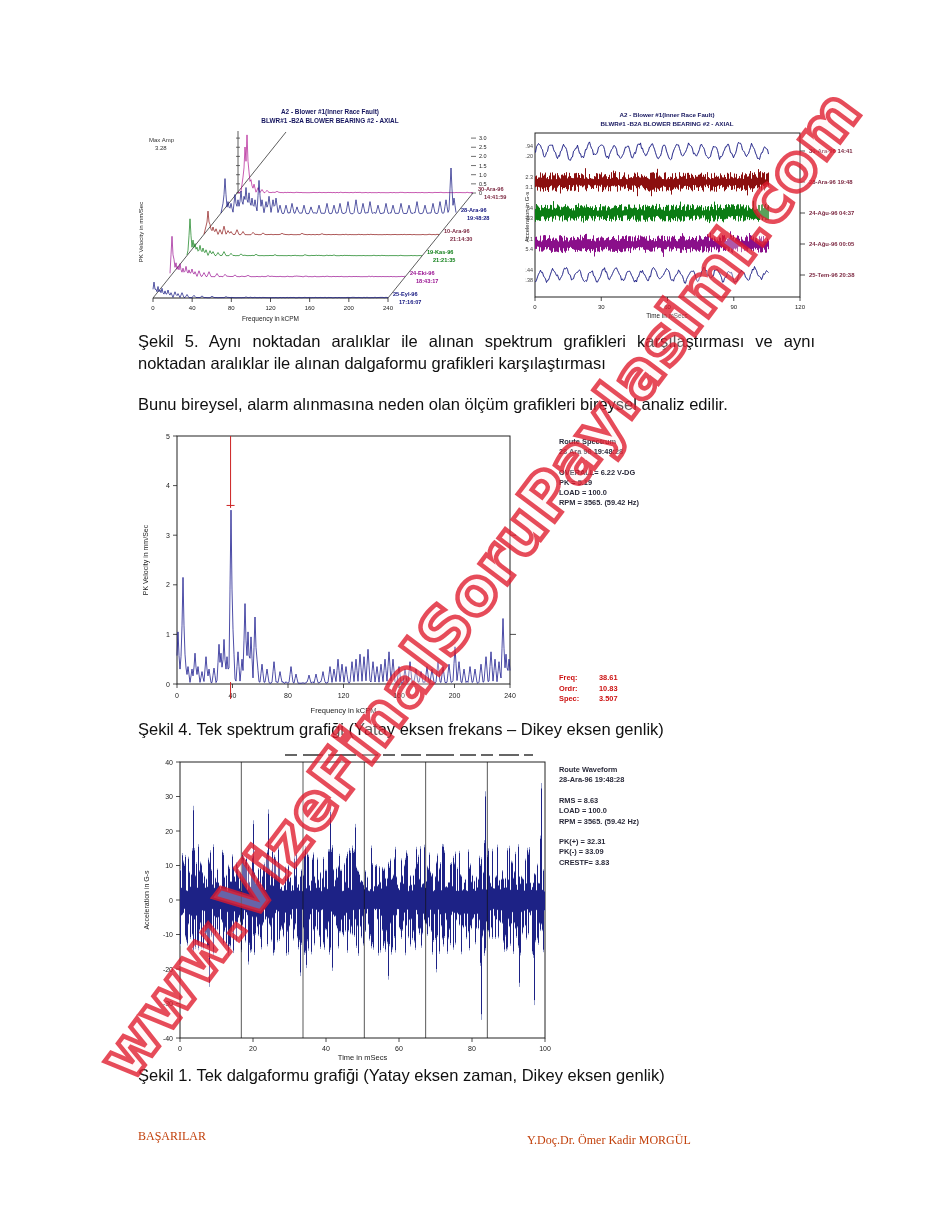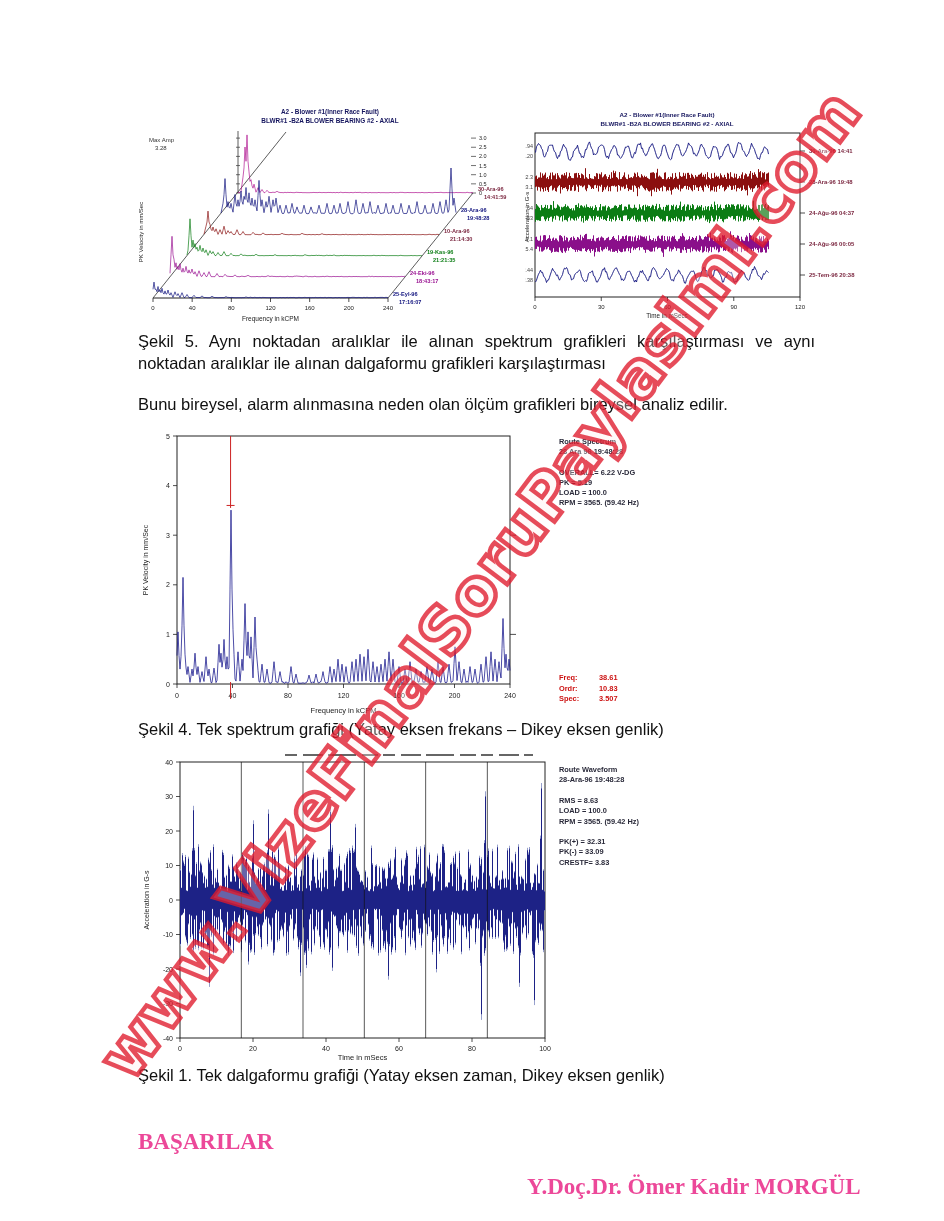--- a/index.html
+++ b/index.html
@@ -7,21 +7,21 @@
     width:944px;height:1221px;position:relative;background:#ffffff;
     font-family:"Liberation Serif","DejaVu Serif",serif;overflow:hidden;
   }
   .abs{position:absolute;}
   .cap{
     position:absolute;font-family:Liberation Sans, sans-serif;
     font-size:16.5px;color:#101010;line-height:21.5px;
   }
   .footer{
     position:absolute;font-family:"Liberation Serif","DejaVu Serif",serif;
-    font-size:23px;font-weight:bold;color:#ec4899;white-space:nowrap;
+    font-size:12px;font-weight:normal;color:#c2410c;white-space:nowrap;
   }
   svg text{font-family:"Liberation Sans","DejaVu Sans",sans-serif;}
   .watermark{
     position:absolute;left:-160px;top:548px;width:1280px;text-align:center;
     transform:rotate(-53deg);transform-origin:center;
     font-family:"DejaVu Sans","Liberation Sans",sans-serif;font-weight:800;
     font-size:63px;letter-spacing:1px;white-space:nowrap;
     color:rgba(255,238,238,0.33);
     -webkit-text-stroke:4.5px rgba(223,26,44,0.78);
     z-index:50;pointer-events:none;
@@ -252,15 +252,15 @@
       <text x="424" y="94.09999999999998" font-size="7.4" fill="#2a2a3a" font-weight="bold">PK(+) = 32.31</text>
       <text x="424" y="104.39999999999998" font-size="7.4" fill="#2a2a3a" font-weight="bold">PK(-) = 33.09</text>
       <text x="424" y="114.69999999999997" font-size="7.4" fill="#2a2a3a" font-weight="bold">CRESTF= 3.83</text>
     </svg>
 </div>
 
 <div class="cap" style="left:138px;top:1065px;width:700px;">Şekil 1. Tek dalgaformu grafiği (Yatay eksen zaman, Dikey eksen genlik)</div>
 
 <div class="footer" style="left:138px;top:1129px;">BAŞARILAR</div>
 
-<div class="footer" style="left:527px;top:1174px;">Y.Doç.Dr. Ömer Kadir MORGÜL</div>
+<div class="footer" style="left:527px;top:1133px;">Y.Doç.Dr. Ömer Kadir MORGÜL</div>
 
 <div class="watermark">www.VizeFinalSoruPaylasimi.com</div>
 
 </body></html>

